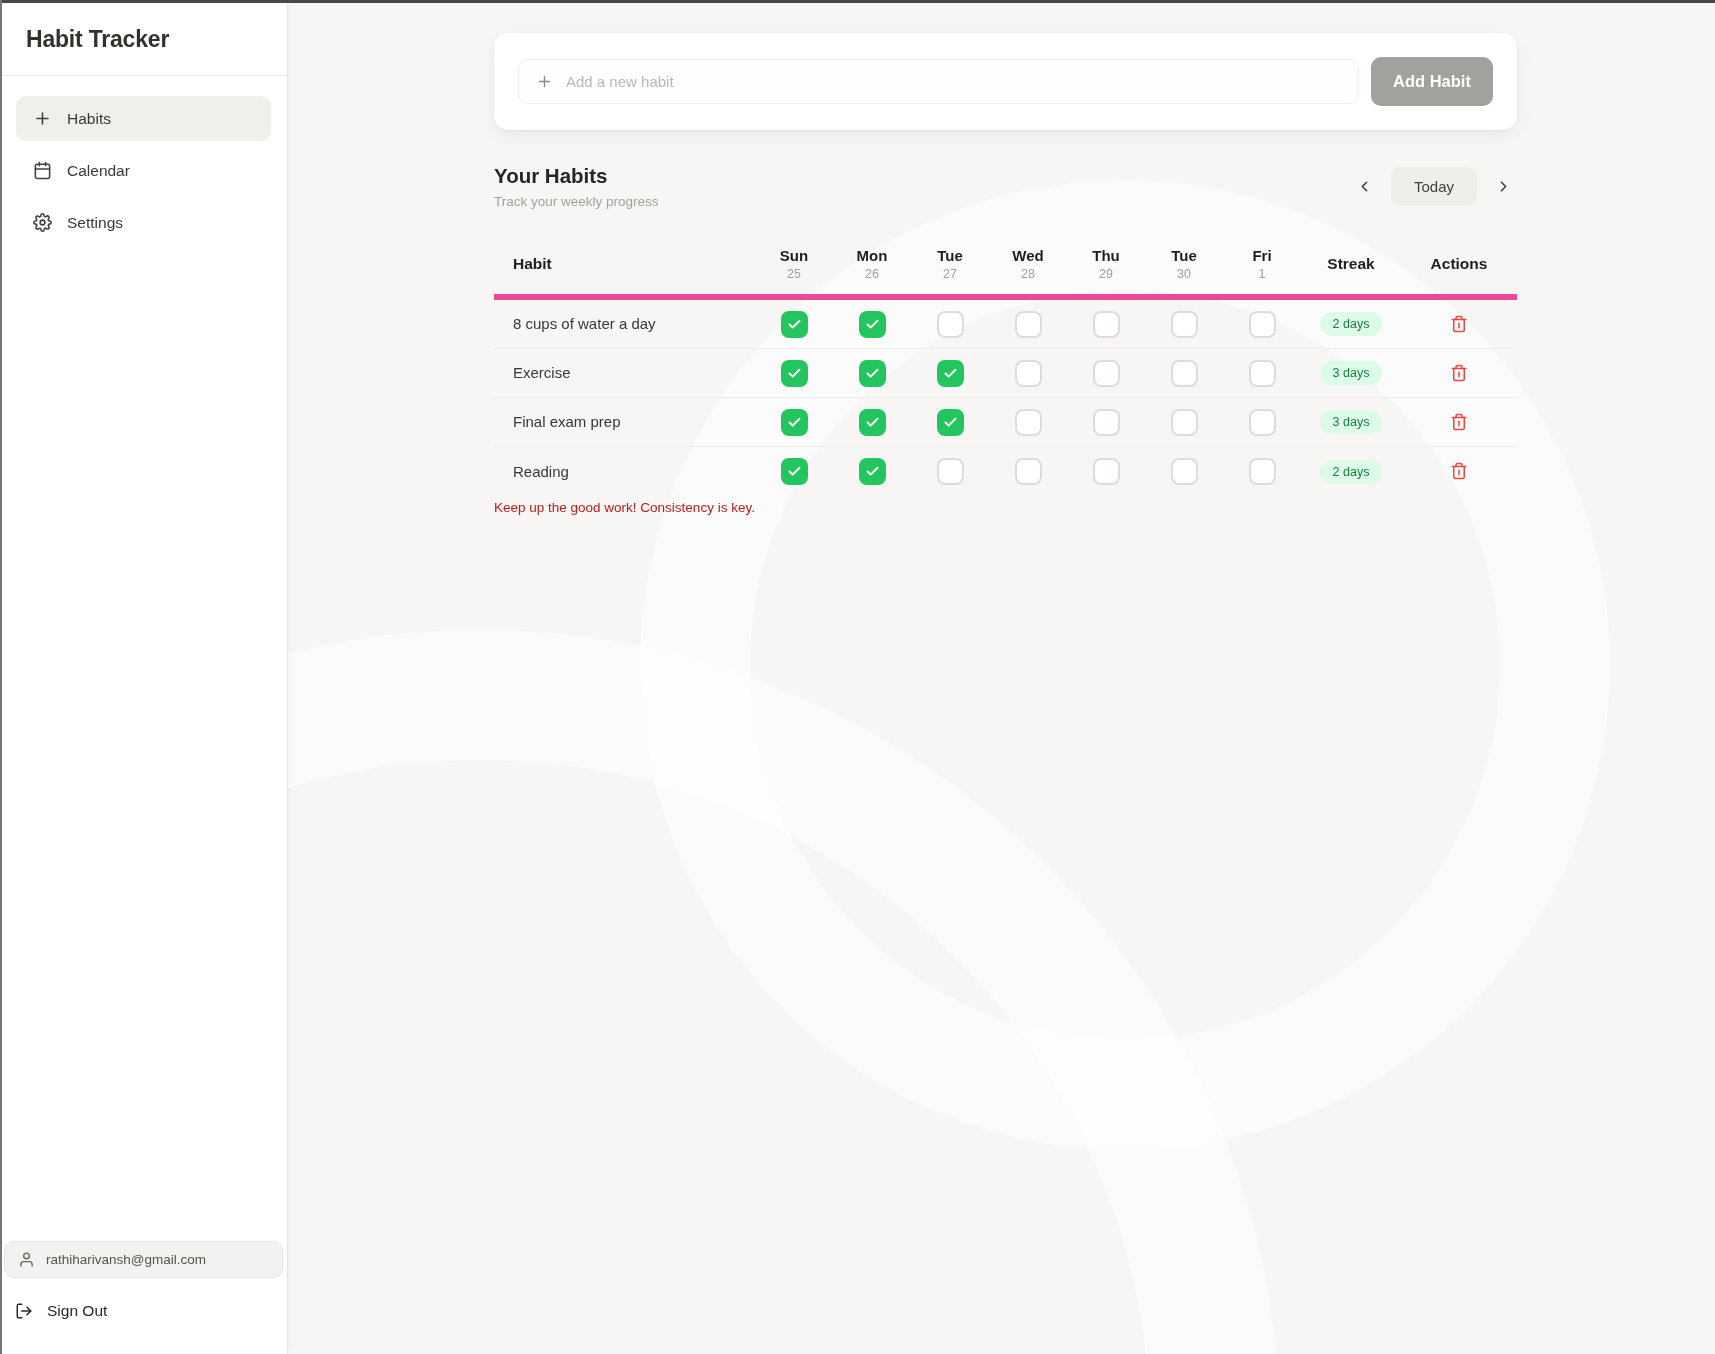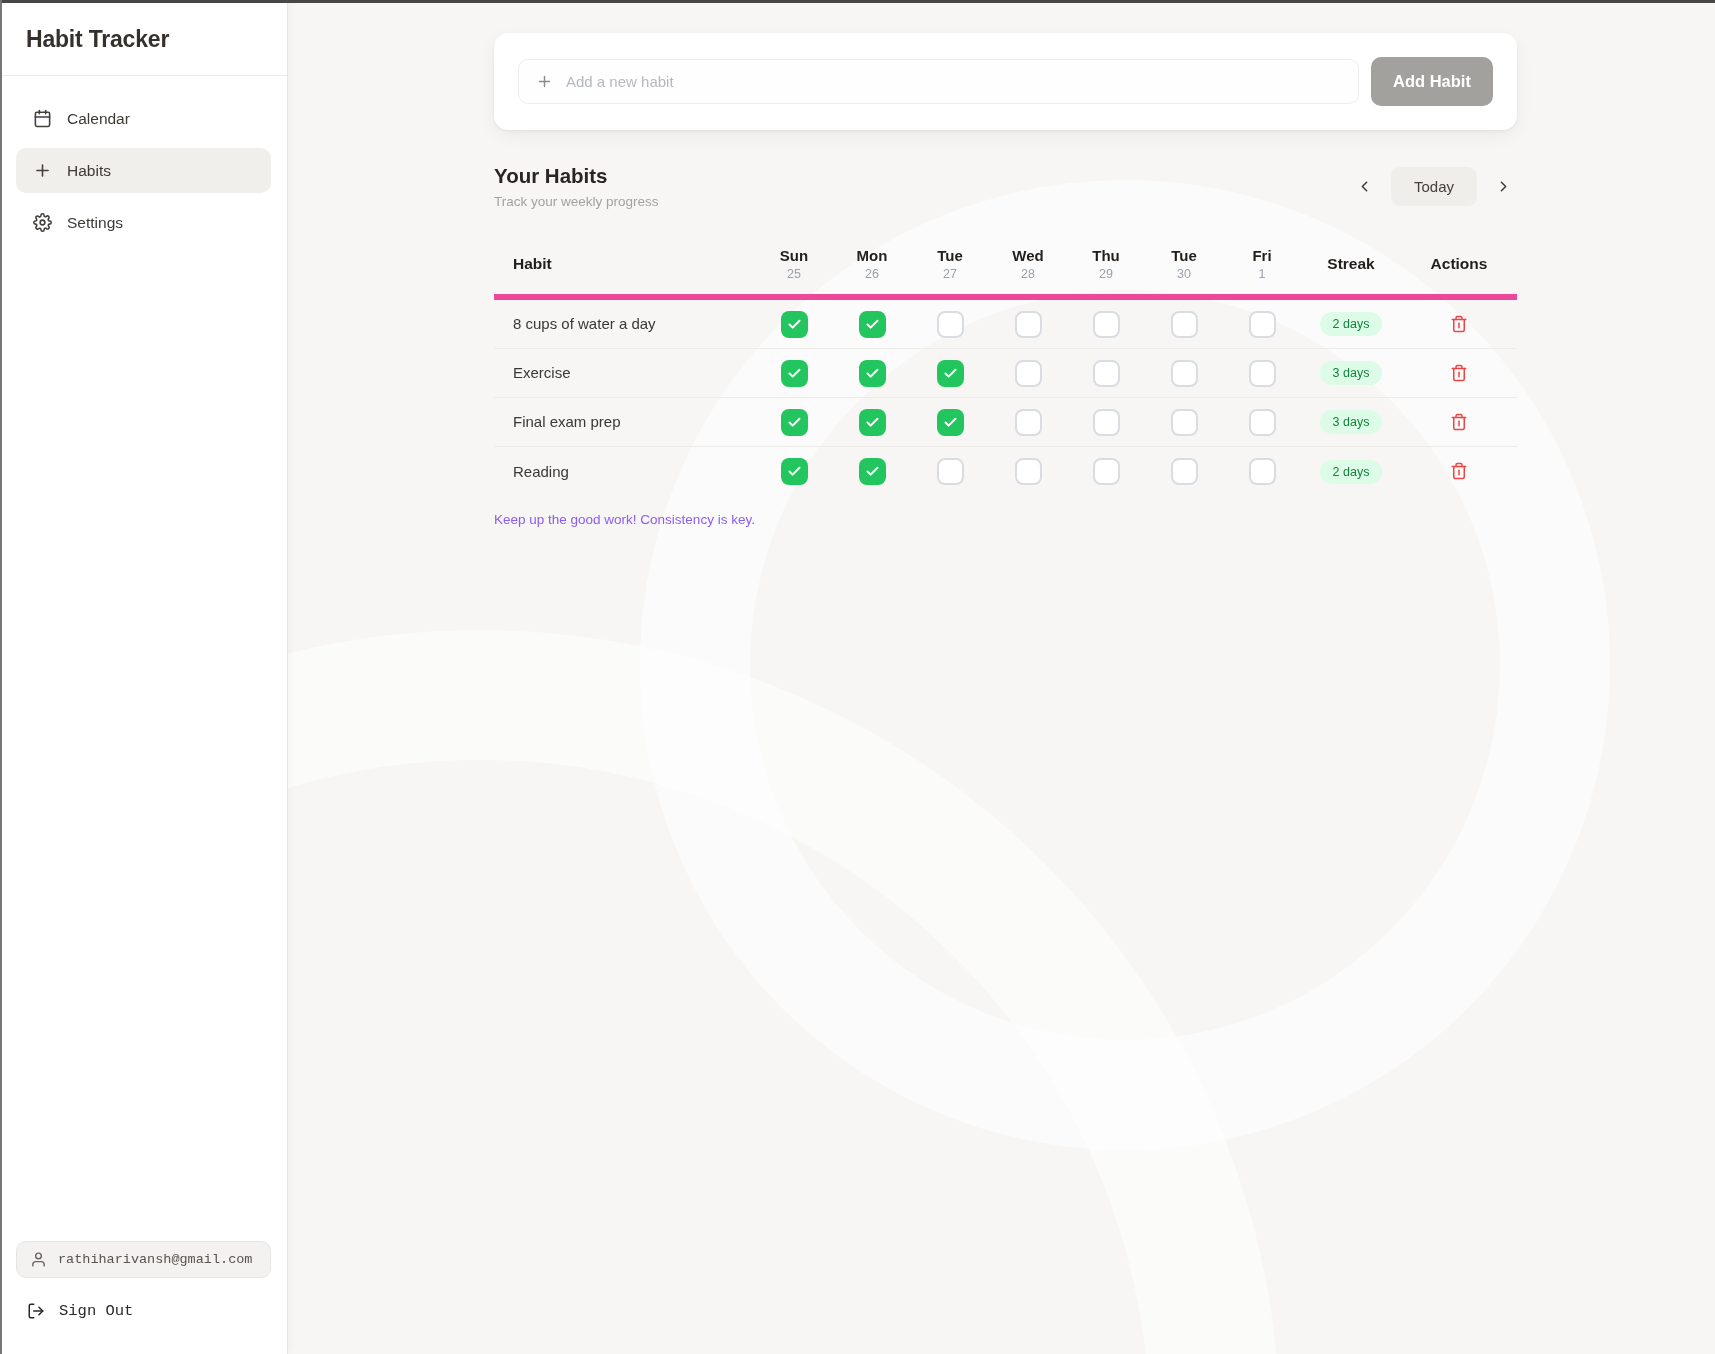--- a/index.html
+++ b/index.html
@@ -35,21 +35,21 @@
   .nav { padding: 20px 16px; display: flex; flex-direction: column; gap: 7px; }
   .nav-item {
     display: flex; align-items: center; gap: 15px;
     padding: 13px 17px; border-radius: 10px;
     font-size: 15.5px; color: #3d3a36; cursor: pointer;
   }
   .nav-item.active { background: #f1efec; }
   .nav-item .icon { width: 19px; height: 19px; color: #44403c; }
   .nav-item .icon svg { width: 19px; height: 19px; }
 
-  .sidebar-footer { margin-top: auto; padding: 18px 16px 26px; font-family: Liberation Mono, monospace; }
+  .sidebar-footer { margin-top: auto; padding: 18px 4px 26px; }
   .email-pill {
     display: flex; align-items: center; gap: 11px;
     background: #f3f2f0; border: 1px solid #e7e5e2; border-radius: 10px;
     padding: 9px 13px; font-size: 13.5px; color: #57534e;
   }
   .email-pill .icon, .email-pill .icon svg { width: 17px; height: 17px; color: #6b6761; }
   .email-text { overflow: hidden; text-overflow: ellipsis; white-space: nowrap; }
   .signout {
     margin-top: 16px; display: flex; align-items: center; gap: 14px;
     padding: 8px 11px; font-size: 15.5px; color: #2b2926; width: 100%;
@@ -117,54 +117,54 @@
   }
   .cb.checked { background: var(--green, #22c55e); border: none; }
   .cb svg { width: 15px; height: 15px; stroke: #fff; stroke-width: 3.2; fill: none; stroke-linecap: round; stroke-linejoin: round; }
   .streak-pill {
     display: inline-block; background: var(--streak-bg, #dcfce7); color: var(--streak-text, #15803d);
     font-size: 12.5px; font-weight: 500; padding: 5px 13px; border-radius: 999px;
   }
   .trash-btn { color: var(--danger, #ef4444); display: inline-flex; padding: 3px; }
   .trash-btn svg { width: 18px; height: 18px; }
 
-  .footer-note { margin-top: 16px; font-size: 13.5px; color: #8b5cf6; }
+  .footer-note { margin-top: 4px; font-size: 13.5px; color: #b91c1c; }
 </style>
 </head>
 <body>
 
 <div class="top-strip"></div>
 <div class="left-strip"></div>
 <div class="ring ring-1"></div>
 <div class="ring ring-2"></div>
 
 <aside class="sidebar">
   <div class="sidebar-header">
     <div class="app-title">Habit Tracker</div>
   </div>
 
   <nav class="nav">
+    <div class="nav-item active">
+      <span class="icon">
+        <svg viewBox="0 0 24 24" fill="none" stroke="currentColor" stroke-width="2" stroke-linecap="round">
+            <path d="M12 5v14M5 12h14"></path>
+          </svg>
+      </span>
+      <span>Habits</span>
+    </div>
     <div class="nav-item">
       <span class="icon">
         <svg viewBox="0 0 24 24" fill="none" stroke="currentColor" stroke-width="2" stroke-linecap="round" stroke-linejoin="round">
             <rect x="3" y="4" width="18" height="18" rx="2"></rect>
             <line x1="16" y1="2" x2="16" y2="6"></line>
             <line x1="8" y1="2" x2="8" y2="6"></line>
             <line x1="3" y1="10" x2="21" y2="10"></line>
           </svg>
       </span>
       <span>Calendar</span>
-    </div>
-    <div class="nav-item active">
-      <span class="icon">
-        <svg viewBox="0 0 24 24" fill="none" stroke="currentColor" stroke-width="2" stroke-linecap="round">
-            <path d="M12 5v14M5 12h14"></path>
-          </svg>
-      </span>
-      <span>Habits</span>
     </div>
     <div class="nav-item">
       <span class="icon">
         <svg viewBox="0 0 24 24" fill="none" stroke="currentColor" stroke-width="2" stroke-linecap="round" stroke-linejoin="round">
             <circle cx="12" cy="12" r="3"></circle>
             <path d="M19.4 15a1.65 1.65 0 0 0 .33 1.82l.06.06a2 2 0 0 1 0 2.83 2 2 0 0 1-2.83 0l-.06-.06a1.65 1.65 0 0 0-1.82-.33 1.65 1.65 0 0 0-1 1.51V21a2 2 0 0 1-2 2 2 2 0 0 1-2-2v-.09A1.65 1.65 0 0 0 9 19.4a1.65 1.65 0 0 0-1.82.33l-.06.06a2 2 0 0 1-2.83 0 2 2 0 0 1 0-2.83l.06-.06a1.65 1.65 0 0 0 .33-1.82 1.65 1.65 0 0 0-1.51-1H3a2 2 0 0 1-2-2 2 2 0 0 1 2-2h.09A1.65 1.65 0 0 0 4.6 9a1.65 1.65 0 0 0-.33-1.82l-.06-.06a2 2 0 0 1 0-2.83 2 2 0 0 1 2.83 0l.06.06a1.65 1.65 0 0 0 1.82.33H9a1.65 1.65 0 0 0 1-1.51V3a2 2 0 0 1 2-2 2 2 0 0 1 2 2v.09a1.65 1.65 0 0 0 1 1.51 1.65 1.65 0 0 0 1.82-.33l.06-.06a2 2 0 0 1 2.83 0 2 2 0 0 1 0 2.83l-.06.06a1.65 1.65 0 0 0-.33 1.82V9a1.65 1.65 0 0 0 1.51 1H21a2 2 0 0 1 2 2 2 2 0 0 1-2 2h-.09a1.65 1.65 0 0 0-1.51 1z"></path>
           </svg>
       </span>
       <span>Settings</span>
     </div>

